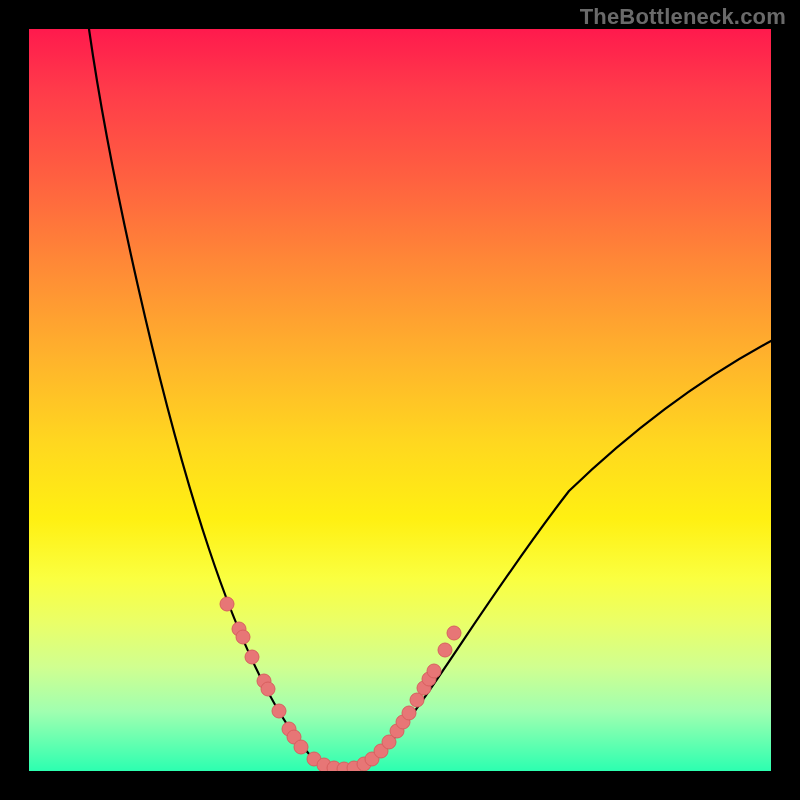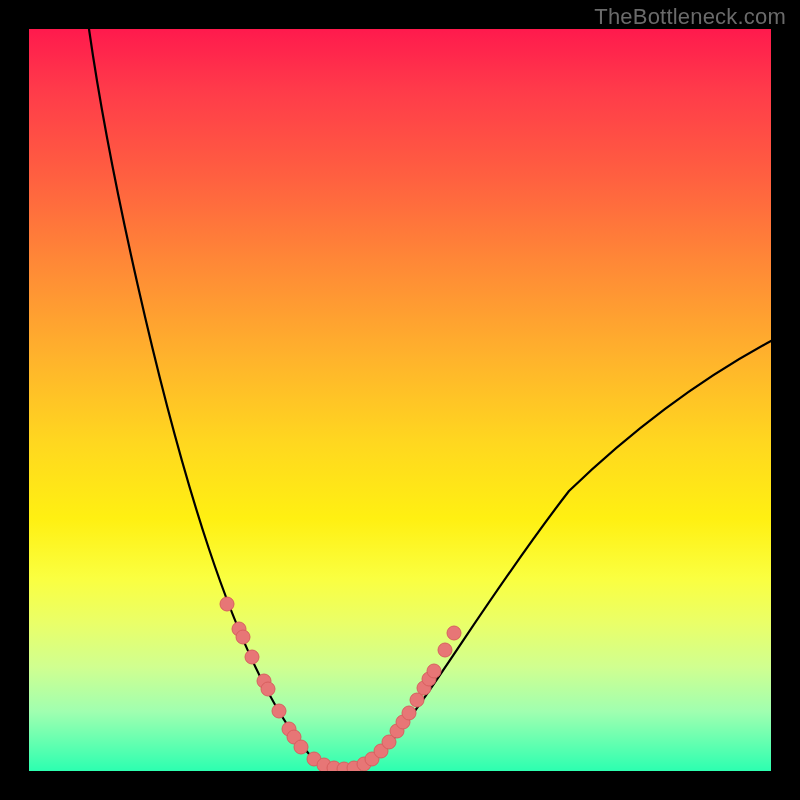--- a/index.html
+++ b/index.html
@@ -31,21 +31,21 @@
       #a0ffb0 92%,
       #2cffb0 100%
     );
   }
   .watermark {
     position: absolute;
     top: 4px;
     right: 14px;
     color: #6a6a6a;
     font-size: 22px;
-    font-weight: 400;
+    font-weight: 700;
     letter-spacing: 0.2px;
     user-select: none;
   }
   svg.plot {
     position: absolute;
     left: 0;
     top: 0;
     width: 742px;
     height: 742px;
     display: block;

